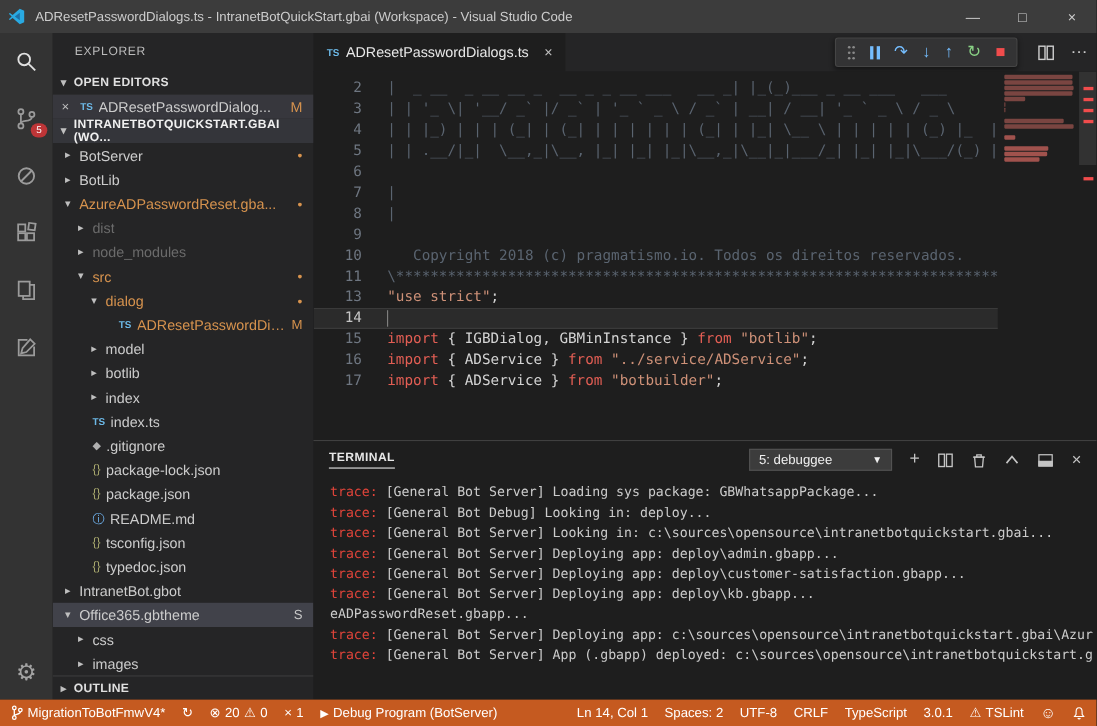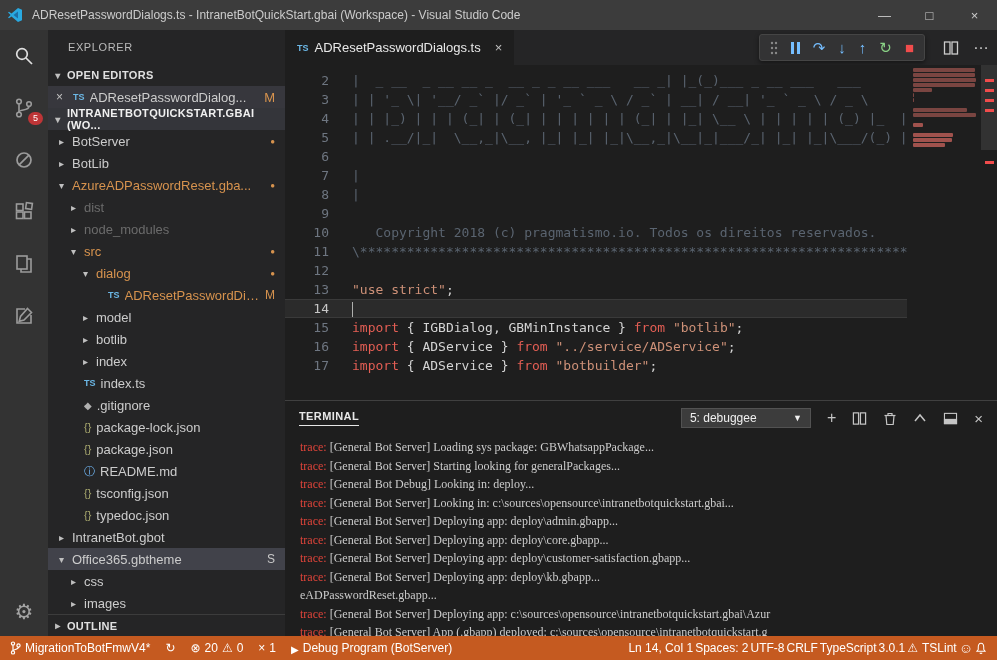--- a/index.html
+++ b/index.html
@@ -101,28 +101,28 @@
     display:flex; flex-direction:column; }
   .termhead { height:34px; flex:none; display:flex; align-items:center; padding:0 14px; }
   .termtab { font-size:11px; letter-spacing:.4px; color:#E7E7E7; font-weight:bold;
     border-bottom:1px solid #E7E7E7; padding-bottom:3px; }
   .termactions { margin-left:auto; display:flex; align-items:center; gap:16px; color:#C5C5C5; }
   .termselect { background:#3C3C3C; border:1px solid #525252; color:#F0F0F0; font-size:12px;
     padding:2px 8px; display:flex; align-items:center; gap:26px; min-width:130px; }
   .termselect .caret { font-size:9px; margin-left:auto; }
   .termbody { flex:1; padding:3px 0 0 15px; font-family:"DejaVu Sans Mono", monospace;
     font-size:12px; line-height:18.5px; color:#CCCCCC; overflow:hidden; }
-  .trmline { white-space:pre;font-family:Liberation Serif, serif; }
+  .trmline { white-space:pre; }
   .trace { color:#E0443A; }
 
   
   .statusbar { height:24px; flex:none; background:#C55A20; color:#FFFFFF; font-size:12px;
     display:flex; align-items:center; padding:0 10px; gap:15px; white-space:nowrap; }
   .sb-item { display:flex; align-items:flex-end; gap:4px; }
-  .sb-right { margin-left:auto; display:flex; align-items:center; gap:2px; }
+  .sb-right { margin-left:auto; display:flex; align-items:center; gap:15px; }
   .sbico { font-size:12px; }
   svg { display:block; }
 </style>
 </head>
 <body>
 
 <div class="window">
 
   <div class="titlebar">
     <span class="vslogo">
@@ -364,21 +364,20 @@
             <div class="cline"><span class="lnum">2</span><span class="ltext"><span class="tk-c">|  _ __  _ __ __ _  __ _ _ __ ___   __ _| |_(_)___ _ __ ___   ___      (_)___</span></span></div>
             <div class="cline"><span class="lnum">3</span><span class="ltext"><span class="tk-c">| | '_ \| '__/ _` |/ _` | '_ ` _ \ / _` | __| / __| '_ ` _ \ / _ \     | / _ \</span></span></div>
             <div class="cline"><span class="lnum">4</span><span class="ltext"><span class="tk-c">| | |_) | | | (_| | (_| | | | | | | (_| | |_| \__ \ | | | | | (_) |_  | | (_) |</span></span></div>
             <div class="cline"><span class="lnum">5</span><span class="ltext"><span class="tk-c">| | .__/|_|  \__,_|\__, |_| |_| |_|\__,_|\__|_|___/_| |_| |_|\___/(_) |_|\___/</span></span></div>
             <div class="cline"><span class="lnum">6</span></div>
             <div class="cline"><span class="lnum">7</span><span class="ltext"><span class="tk-c">|</span></span></div>
             <div class="cline"><span class="lnum">8</span><span class="ltext"><span class="tk-c">|</span></span></div>
             <div class="cline"><span class="lnum">9</span><span class="ltext"></span></div>
             <div class="cline"><span class="lnum">10</span><span class="ltext"><span class="tk-c">   Copyright 2018 (c) pragmatismo.io. Todos os direitos reservados.</span></span></div>
             <div class="cline"><span class="lnum">11</span><span class="ltext"><span class="tk-c">\*****************************************************************************\</span></span></div>
-            <div class="cline"><span class="lnum">12</span><span class="ltext"></span></div>
             <div class="cline"><span class="lnum">13</span><span class="ltext"><span class="tk-s">"use strict"</span><span class="tk-p">;</span></span></div>
             <div class="cline current"><span class="lnum">14</span><span class="ltext"><span class="cursor"></span></span></div>
             <div class="cline"><span class="lnum">15</span><span class="ltext"><span class="tk-k">import</span><span class="tk-p"> { IGBDialog, GBMinInstance } </span><span class="tk-k">from</span><span class="tk-p"> </span><span class="tk-s">"botlib"</span><span class="tk-p">;</span></span></div>
             <div class="cline"><span class="lnum">16</span><span class="ltext"><span class="tk-k">import</span><span class="tk-p"> { ADService } </span><span class="tk-k">from</span><span class="tk-p"> </span><span class="tk-s">"../service/ADService"</span><span class="tk-p">;</span></span></div>
             <div class="cline"><span class="lnum">17</span><span class="ltext"><span class="tk-k">import</span><span class="tk-p"> { ADService } </span><span class="tk-k">from</span><span class="tk-p"> </span><span class="tk-s">"botbuilder"</span><span class="tk-p">;</span></span></div>
           </div>
         <div class="minimap" id="minimap">
             <div class="mmrow" style="background: rgb(122, 69, 65); width: 62px;"></div>
             <div class="mmrow" style="background: rgb(122, 69, 65); width: 62px;"></div>
             <div class="mmrow" style="background: rgb(122, 69, 65); width: 63px;"></div>
@@ -438,25 +437,23 @@
               <svg width="15" height="13" viewBox="0 0 16 14" stroke="#C5C5C5" stroke-width="1.2" fill="none">
                 <rect x="1.5" y="1.5" width="13" height="11"></rect>
                   <rect x="1.5" y="8" width="13" height="4.5" fill="#C5C5C5"></rect>
               </svg>
             </span>
             <span style="font-size:15px;">×</span>
           </div>
         </div>
         <div class="termbody" id="termbody">
             <div class="trmline"><span class="trace">trace:</span><span> [General Bot Server] Loading sys package: GBWhatsappPackage...</span></div>
-            <div class="trmline"><span class="trace">trace:</span><span> [General Bot Server] Starting looking for generalPackages...</span></div>
             <div class="trmline"><span class="trace">trace:</span><span> [General Bot Debug] Looking in: deploy...</span></div>
             <div class="trmline"><span class="trace">trace:</span><span> [General Bot Server] Looking in: c:\sources\opensource\intranetbotquickstart.gbai...</span></div>
             <div class="trmline"><span class="trace">trace:</span><span> [General Bot Server] Deploying app: deploy\admin.gbapp...</span></div>
-            <div class="trmline"><span class="trace">trace:</span><span> [General Bot Server] Deploying app: deploy\core.gbapp...</span></div>
             <div class="trmline"><span class="trace">trace:</span><span> [General Bot Server] Deploying app: deploy\customer-satisfaction.gbapp...</span></div>
             <div class="trmline"><span class="trace">trace:</span><span> [General Bot Server] Deploying app: deploy\kb.gbapp...</span></div>
             <div class="trmline"><span>eADPasswordReset.gbapp...</span></div>
             <div class="trmline"><span class="trace">trace:</span><span> [General Bot Server] Deploying app: c:\sources\opensource\intranetbotquickstart.gbai\Azur</span></div>
             <div class="trmline"><span class="trace">trace:</span><span> [General Bot Server] App (.gbapp) deployed: c:\sources\opensource\intranetbotquickstart.g</span></div>
           </div>
       </div>
     </div>
   </div>
 

